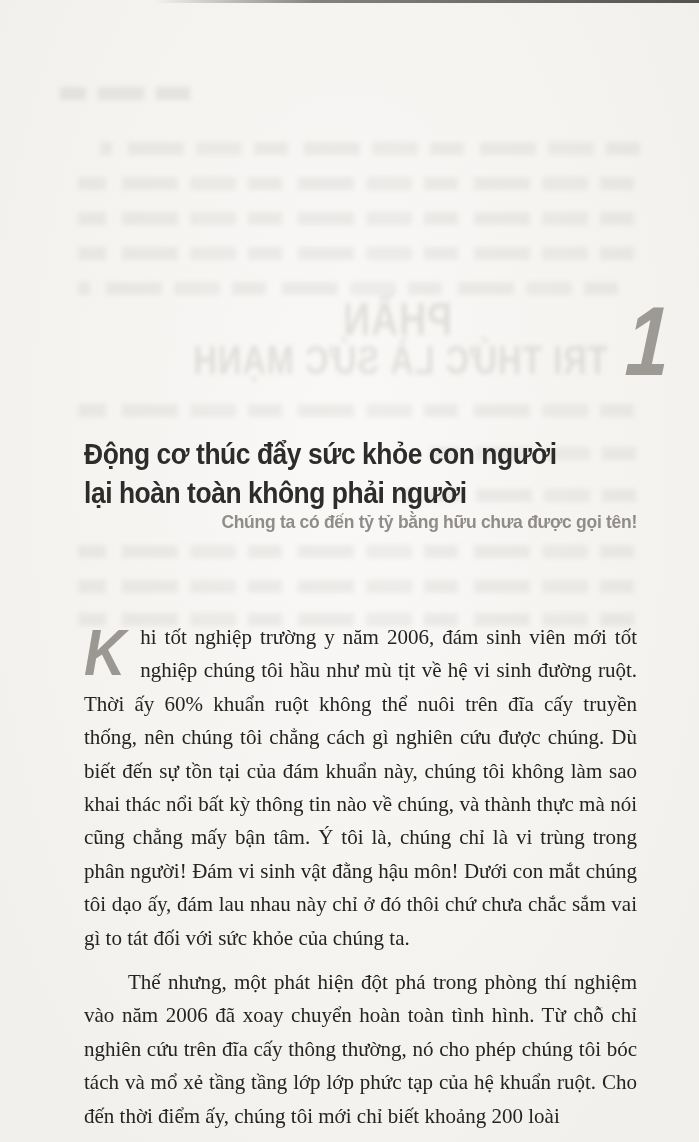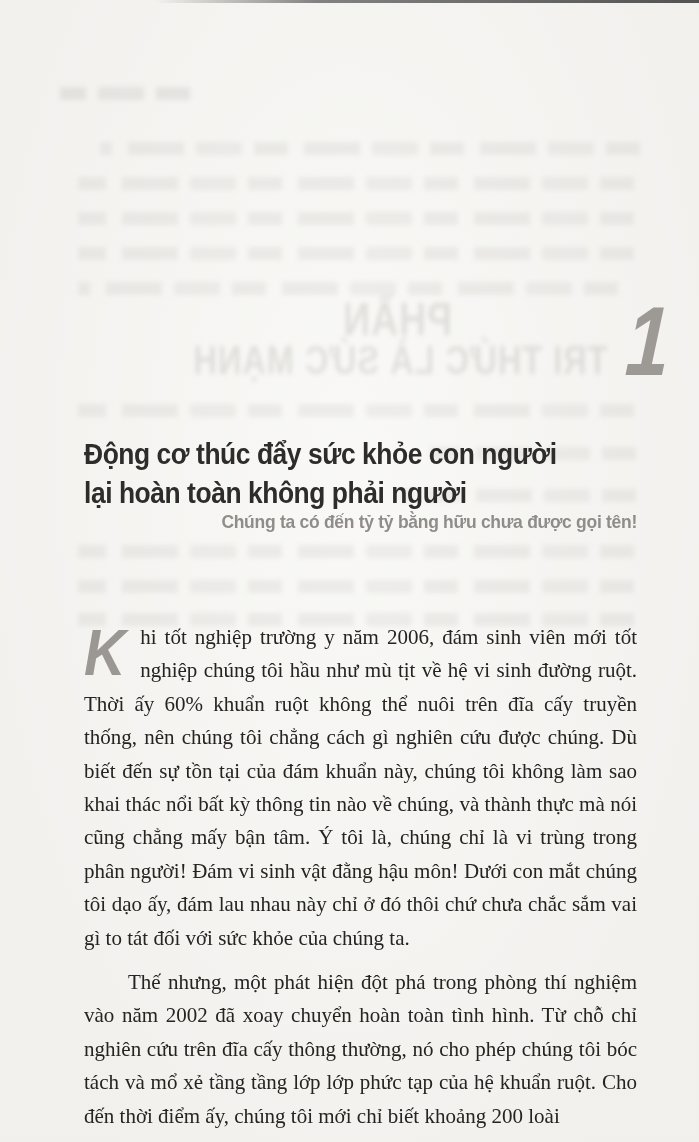--- a/index.html
+++ b/index.html
@@ -138,16 +138,16 @@
     <div>Động cơ thúc đẩy sức khỏe con người</div>
     <div>lại hoàn toàn không phải người</div>
   </div>
 
   <div class="chapter-subtitle">Chúng ta có đến tỷ tỷ bằng hữu chưa được gọi tên!</div>
 
   <div class="body-text">
     <p style="margin:0;">
       <span class="drop-cap">K</span><span>hi tốt nghiệp trường y năm 2006, đám sinh viên mới tốt nghiệp chúng tôi hầu như mù tịt về hệ vi sinh đường ruột. Thời ấy 60% khuẩn ruột không thể nuôi trên đĩa cấy truyền thống, nên chúng tôi chẳng cách gì nghiên cứu được chúng. Dù biết đến sự tồn tại của đám khuẩn này, chúng tôi không làm sao khai thác nổi bất kỳ thông tin nào về chúng, và thành thực mà nói cũng chẳng mấy bận tâm. Ý tôi là, chúng chỉ là vi trùng trong phân người! Đám vi sinh vật đằng hậu môn! Dưới con mắt chúng tôi dạo ấy, đám lau nhau này chỉ ở đó thôi chứ chưa chắc sắm vai gì to tát đối với sức khỏe của chúng ta.</span>
     </p>
-    <p class="para2">Thế nhưng, một phát hiện đột phá trong phòng thí nghiệm vào năm 2002 đã xoay chuyển hoàn toàn tình hình. Từ chỗ chỉ nghiên cứu trên đĩa cấy thông thường, nó cho phép chúng tôi bóc tách và mổ xẻ tầng tầng lớp lớp phức tạp của hệ khuẩn ruột. Cho đến thời điểm ấy, chúng tôi mới chỉ biết khoảng 200 loài</p>
+    <p class="para2">Thế nhưng, một phát hiện đột phá trong phòng thí nghiệm vào năm 2006 đã xoay chuyển hoàn toàn tình hình. Từ chỗ chỉ nghiên cứu trên đĩa cấy thông thường, nó cho phép chúng tôi bóc tách và mổ xẻ tầng tầng lớp lớp phức tạp của hệ khuẩn ruột. Cho đến thời điểm ấy, chúng tôi mới chỉ biết khoảng 200 loài</p>
   </div>
 
 </div>
 
 </body></html>

